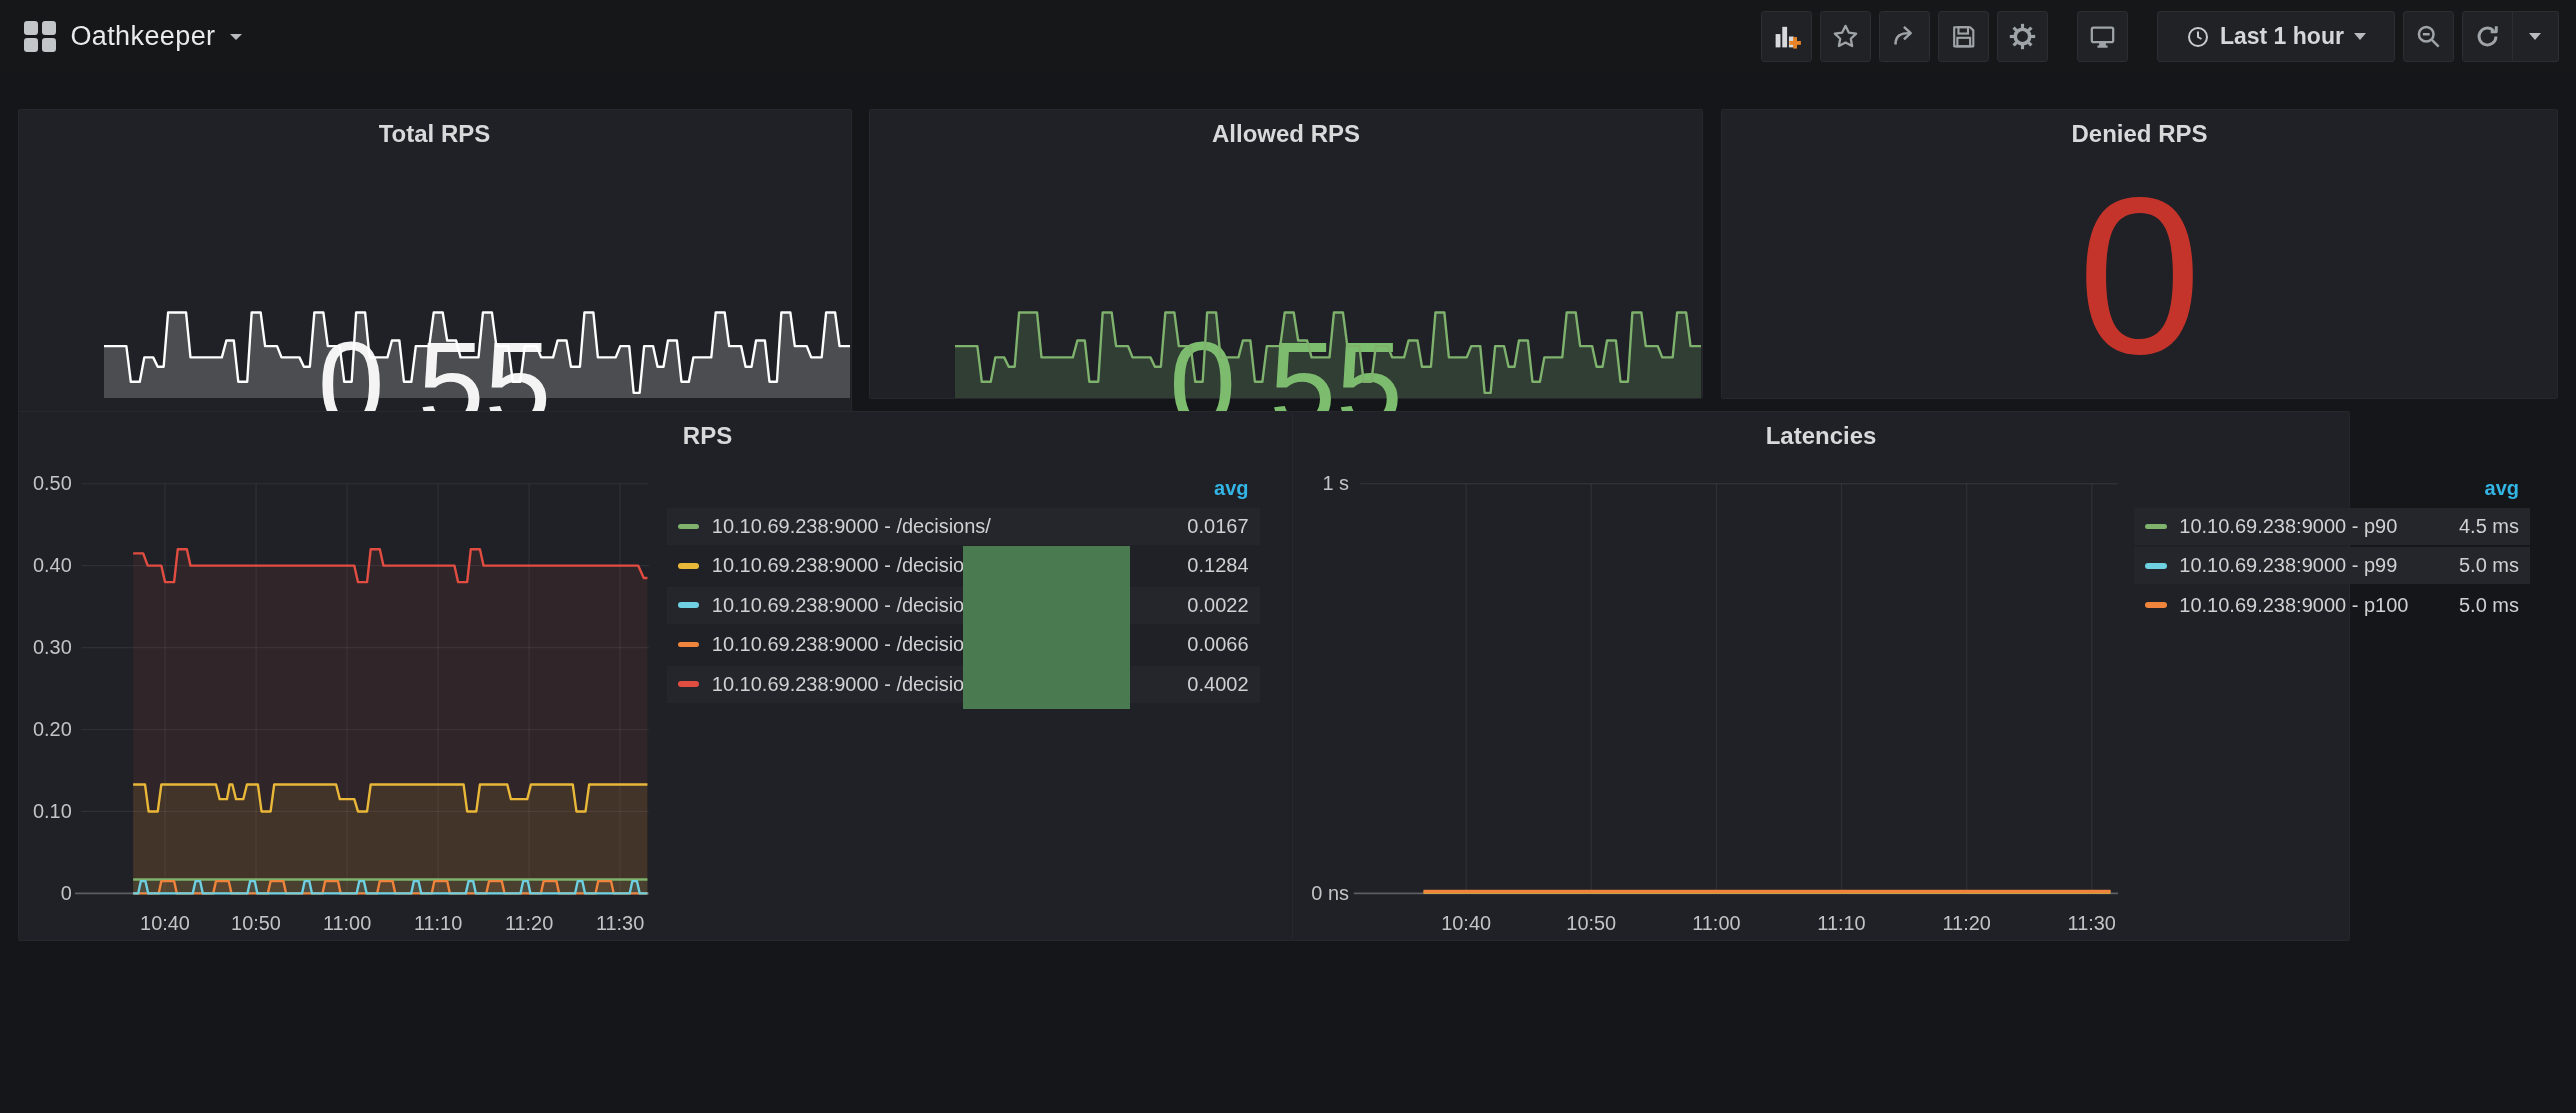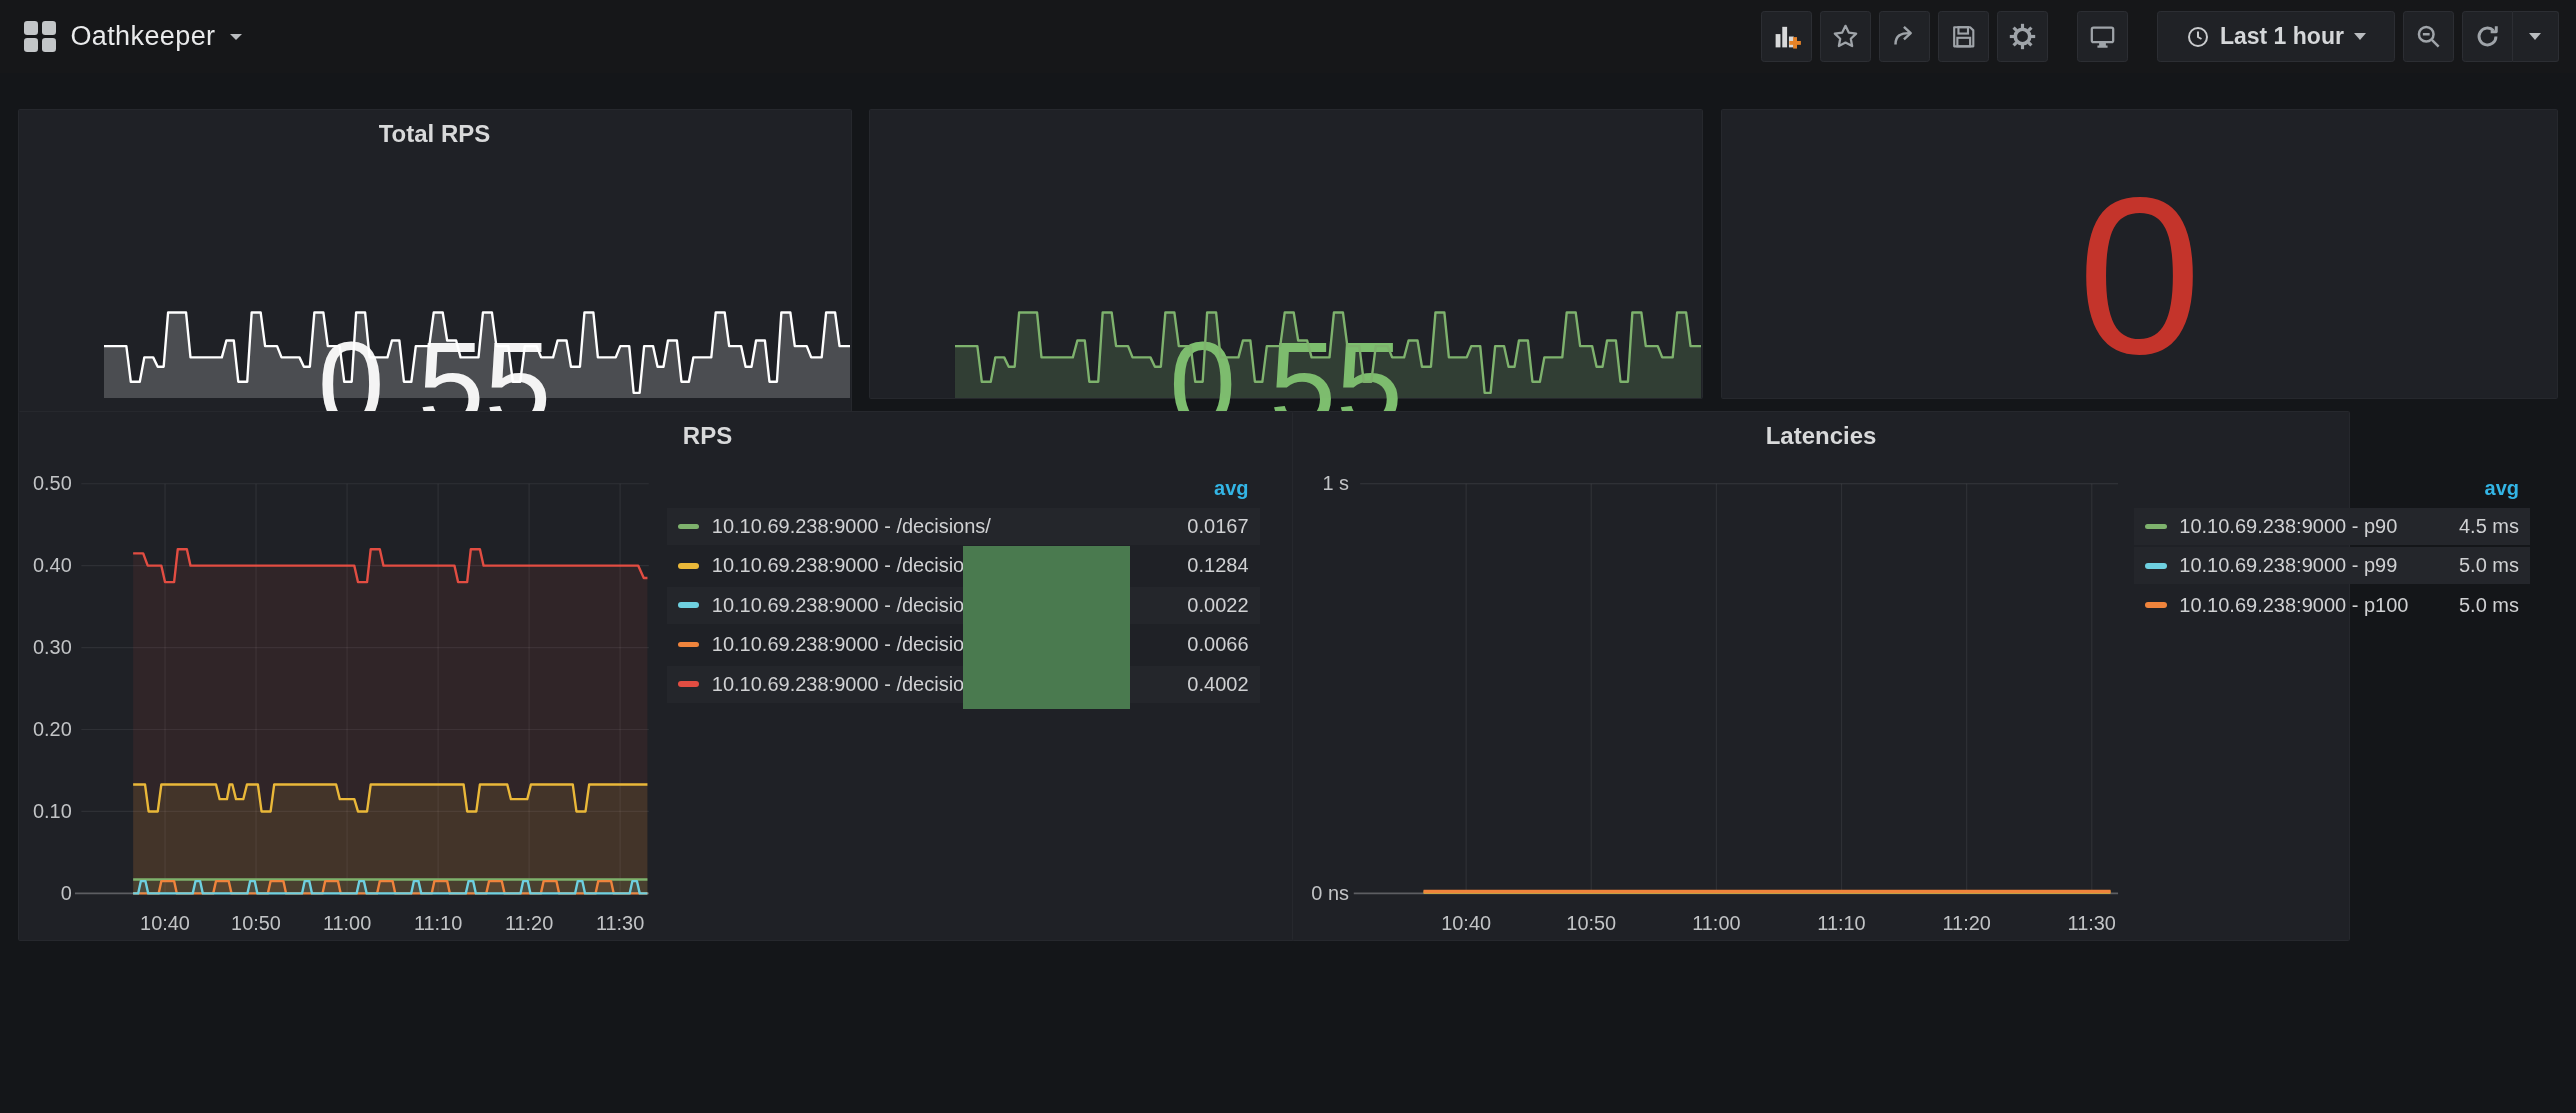--- a/index.html
+++ b/index.html
@@ -153,28 +153,30 @@
 <div class="panel" style="left:17.5px; top:109px; width:834px; height:360px;">
   <div class="panel-title">Total RPS</div>
   <div class="stat-value" style="top: 214px; font-size: 120px; color: rgb(242, 242, 242);" id="stat-val-0">0.55</div>
   <svg class="spark" id="spark-0" style="left:83px; top:188px;" width="750" height="100" viewBox="0 0 940 126">
       <polygon points="0.0,60.6 28.2,60.6 33.8,105.5 45.1,105.5 50.8,74.8 62.0,74.8 67.7,86.6 75.2,86.6 80.8,18.2 103.4,18.2 109.0,74.8 148.5,74.8 154.2,53.6 163.6,53.6 169.2,105.5 180.5,105.5 186.1,18.2 197.4,18.2 203.0,60.6 218.1,60.6 223.7,74.8 246.3,74.8 251.9,86.6 259.4,86.6 265.1,18.2 276.4,18.2 282.0,60.6 297.0,60.6 302.7,105.5 312.1,105.5 317.7,18.2 329.0,18.2 334.6,74.8 357.2,74.8 362.8,53.6 372.2,53.6 377.9,105.5 387.3,105.5 392.9,60.6 409.8,60.6 415.5,18.2 426.8,18.2 432.4,53.6 443.7,53.6 449.3,74.8 471.9,74.8 477.5,18.2 488.8,18.2 494.4,60.6 509.5,60.6 515.1,105.5 524.5,105.5 530.2,60.6 545.2,60.6 550.8,74.8 565.9,74.8 571.5,53.6 582.8,53.6 588.4,86.6 599.7,86.6 605.4,18.2 616.6,18.2 622.3,74.8 644.8,74.8 650.5,60.6 661.8,60.6 667.4,119.6 674.9,119.6 680.6,60.6 691.8,60.6 697.5,86.6 705.0,86.6 710.6,53.6 721.9,53.6 727.6,105.5 737.0,105.5 742.6,74.8 765.2,74.8 770.8,18.2 782.1,18.2 787.7,60.6 802.8,60.6 808.4,86.6 815.9,86.6 821.6,53.6 832.8,53.6 838.5,105.5 847.9,105.5 853.5,18.2 864.8,18.2 870.4,60.6 885.5,60.6 891.1,74.8 904.3,74.8 909.9,18.2 921.2,18.2 926.8,60.6 940.0,60.6 940,126 0,126" fill="rgba(255,255,255,0.20)" stroke="none"></polygon>
       <polyline points="0.0,60.6 28.2,60.6 33.8,105.5 45.1,105.5 50.8,74.8 62.0,74.8 67.7,86.6 75.2,86.6 80.8,18.2 103.4,18.2 109.0,74.8 148.5,74.8 154.2,53.6 163.6,53.6 169.2,105.5 180.5,105.5 186.1,18.2 197.4,18.2 203.0,60.6 218.1,60.6 223.7,74.8 246.3,74.8 251.9,86.6 259.4,86.6 265.1,18.2 276.4,18.2 282.0,60.6 297.0,60.6 302.7,105.5 312.1,105.5 317.7,18.2 329.0,18.2 334.6,74.8 357.2,74.8 362.8,53.6 372.2,53.6 377.9,105.5 387.3,105.5 392.9,60.6 409.8,60.6 415.5,18.2 426.8,18.2 432.4,53.6 443.7,53.6 449.3,74.8 471.9,74.8 477.5,18.2 488.8,18.2 494.4,60.6 509.5,60.6 515.1,105.5 524.5,105.5 530.2,60.6 545.2,60.6 550.8,74.8 565.9,74.8 571.5,53.6 582.8,53.6 588.4,86.6 599.7,86.6 605.4,18.2 616.6,18.2 622.3,74.8 644.8,74.8 650.5,60.6 661.8,60.6 667.4,119.6 674.9,119.6 680.6,60.6 691.8,60.6 697.5,86.6 705.0,86.6 710.6,53.6 721.9,53.6 727.6,105.5 737.0,105.5 742.6,74.8 765.2,74.8 770.8,18.2 782.1,18.2 787.7,60.6 802.8,60.6 808.4,86.6 815.9,86.6 821.6,53.6 832.8,53.6 838.5,105.5 847.9,105.5 853.5,18.2 864.8,18.2 870.4,60.6 885.5,60.6 891.1,74.8 904.3,74.8 909.9,18.2 921.2,18.2 926.8,60.6 940.0,60.6" fill="none" stroke="#ffffff" stroke-width="3" stroke-linejoin="round"></polyline>
     </svg>
 </div>
 
 <div class="panel" style="left:869px; top:109px; width:834px; height:290px;">
+  <div class="panel-title">Allowed RPS</div>
   <div class="stat-value" style="top: 214px; font-size: 120px; color: rgb(125, 190, 110);" id="stat-val-1">0.55</div>
   <svg class="spark" id="spark-1" style="left:83px; top:188px;" width="750" height="100" viewBox="0 0 940 126">
       <polygon points="0.0,60.6 28.2,60.6 33.8,105.5 45.1,105.5 50.8,74.8 62.0,74.8 67.7,86.6 75.2,86.6 80.8,18.2 103.4,18.2 109.0,74.8 148.5,74.8 154.2,53.6 163.6,53.6 169.2,105.5 180.5,105.5 186.1,18.2 197.4,18.2 203.0,60.6 218.1,60.6 223.7,74.8 246.3,74.8 251.9,86.6 259.4,86.6 265.1,18.2 276.4,18.2 282.0,60.6 297.0,60.6 302.7,105.5 312.1,105.5 317.7,18.2 329.0,18.2 334.6,74.8 357.2,74.8 362.8,53.6 372.2,53.6 377.9,105.5 387.3,105.5 392.9,60.6 409.8,60.6 415.5,18.2 426.8,18.2 432.4,53.6 443.7,53.6 449.3,74.8 471.9,74.8 477.5,18.2 488.8,18.2 494.4,60.6 509.5,60.6 515.1,105.5 524.5,105.5 530.2,60.6 545.2,60.6 550.8,74.8 565.9,74.8 571.5,53.6 582.8,53.6 588.4,86.6 599.7,86.6 605.4,18.2 616.6,18.2 622.3,74.8 644.8,74.8 650.5,60.6 661.8,60.6 667.4,119.6 674.9,119.6 680.6,60.6 691.8,60.6 697.5,86.6 705.0,86.6 710.6,53.6 721.9,53.6 727.6,105.5 737.0,105.5 742.6,74.8 765.2,74.8 770.8,18.2 782.1,18.2 787.7,60.6 802.8,60.6 808.4,86.6 815.9,86.6 821.6,53.6 832.8,53.6 838.5,105.5 847.9,105.5 853.5,18.2 864.8,18.2 870.4,60.6 885.5,60.6 891.1,74.8 904.3,74.8 909.9,18.2 921.2,18.2 926.8,60.6 940.0,60.6 940,126 0,126" fill="rgba(126,178,109,0.20)" stroke="none"></polygon>
       <polyline points="0.0,60.6 28.2,60.6 33.8,105.5 45.1,105.5 50.8,74.8 62.0,74.8 67.7,86.6 75.2,86.6 80.8,18.2 103.4,18.2 109.0,74.8 148.5,74.8 154.2,53.6 163.6,53.6 169.2,105.5 180.5,105.5 186.1,18.2 197.4,18.2 203.0,60.6 218.1,60.6 223.7,74.8 246.3,74.8 251.9,86.6 259.4,86.6 265.1,18.2 276.4,18.2 282.0,60.6 297.0,60.6 302.7,105.5 312.1,105.5 317.7,18.2 329.0,18.2 334.6,74.8 357.2,74.8 362.8,53.6 372.2,53.6 377.9,105.5 387.3,105.5 392.9,60.6 409.8,60.6 415.5,18.2 426.8,18.2 432.4,53.6 443.7,53.6 449.3,74.8 471.9,74.8 477.5,18.2 488.8,18.2 494.4,60.6 509.5,60.6 515.1,105.5 524.5,105.5 530.2,60.6 545.2,60.6 550.8,74.8 565.9,74.8 571.5,53.6 582.8,53.6 588.4,86.6 599.7,86.6 605.4,18.2 616.6,18.2 622.3,74.8 644.8,74.8 650.5,60.6 661.8,60.6 667.4,119.6 674.9,119.6 680.6,60.6 691.8,60.6 697.5,86.6 705.0,86.6 710.6,53.6 721.9,53.6 727.6,105.5 737.0,105.5 742.6,74.8 765.2,74.8 770.8,18.2 782.1,18.2 787.7,60.6 802.8,60.6 808.4,86.6 815.9,86.6 821.6,53.6 832.8,53.6 838.5,105.5 847.9,105.5 853.5,18.2 864.8,18.2 870.4,60.6 885.5,60.6 891.1,74.8 904.3,74.8 909.9,18.2 921.2,18.2 926.8,60.6 940.0,60.6" fill="none" stroke="#7eb26d" stroke-width="3" stroke-linejoin="round"></polyline>
     </svg>
 </div>
 
 <div class="panel" style="left:1721px; top:109px; width:837px; height:290px;">
+  <div class="panel-title">Denied RPS</div>
   <div class="stat-value" style="top: 54px; font-size: 223px; color: rgb(196, 52, 43);" id="stat-val-2">0</div>
 </div>
 
 <div class="panel" style="left:17.5px; top:411px; width:1380px; height:530px;">
   <div class="panel-title">RPS</div>
   <svg id="rps-chart" width="1258" height="530" style="position:absolute; left:0; top:0;" viewBox="0 0 1578 665">
       <line x1="78" y1="501.2" x2="790" y2="501.2" stroke="rgba(255,255,255,0.07)" stroke-width="1.5"></line>
       <line x1="78" y1="398.4" x2="790" y2="398.4" stroke="rgba(255,255,255,0.07)" stroke-width="1.5"></line>
       <line x1="78" y1="295.59999999999997" x2="790" y2="295.59999999999997" stroke="rgba(255,255,255,0.07)" stroke-width="1.5"></line>
       <line x1="78" y1="192.79999999999995" x2="790" y2="192.79999999999995" stroke="rgba(255,255,255,0.07)" stroke-width="1.5"></line>

